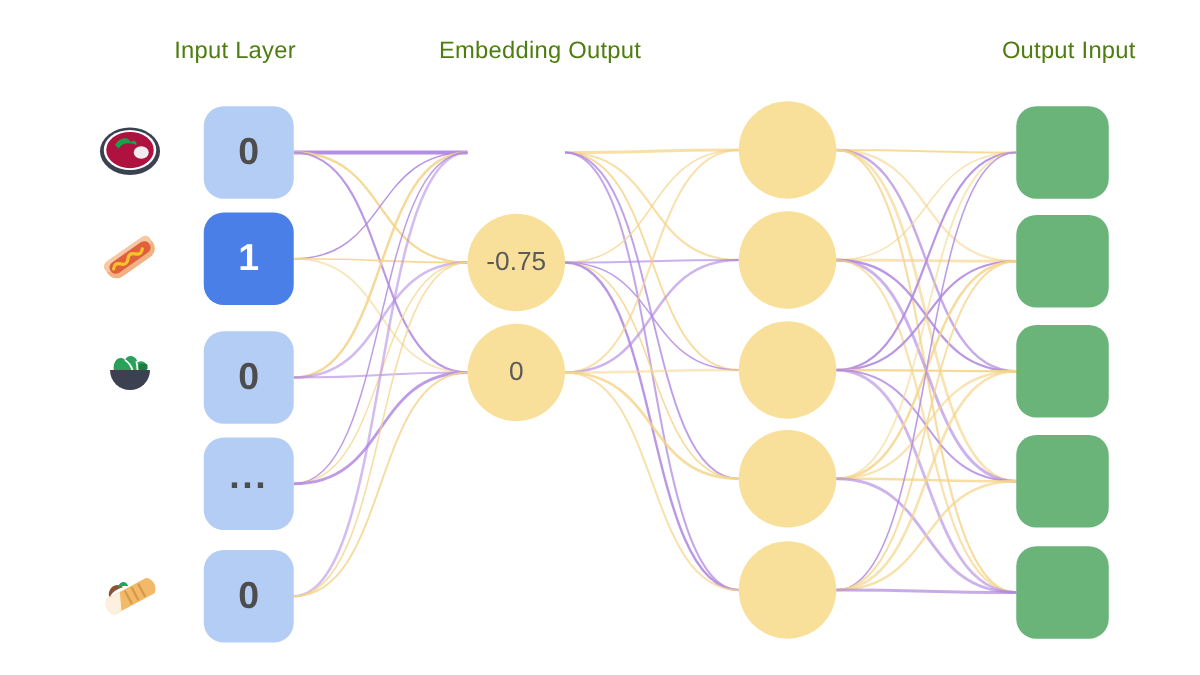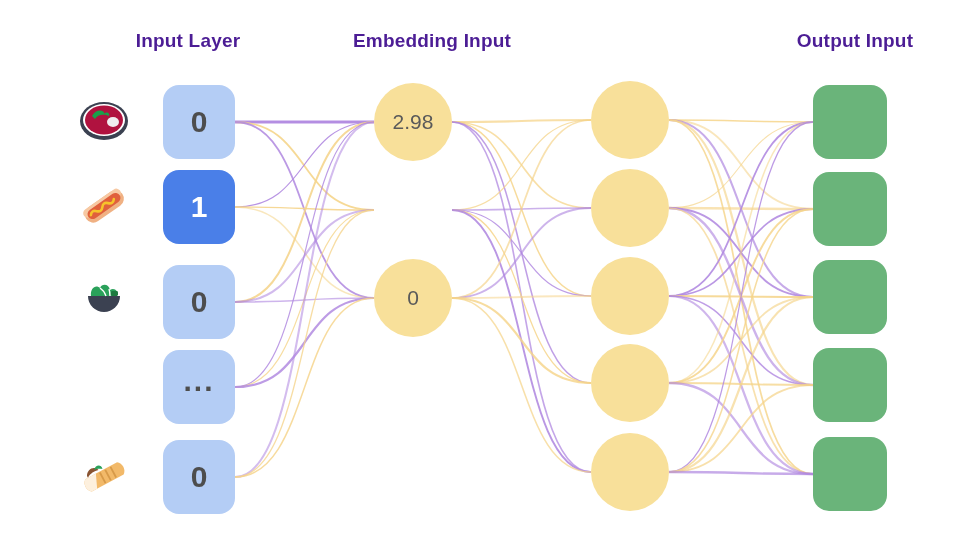--- a/index.html
+++ b/index.html
@@ -13,22 +13,22 @@
   #stage {
     position: relative;
     width: 960px; height: 540px;
     background: #ffffff;
   }
 
   
   .layer-title {
     position: absolute;
     font-size: 19px;
-    font-weight: bold;
-    color: #4c1d95;
+    font-weight: normal;
+    color: #4d7c0f;
     letter-spacing: 0.2px;
     white-space: nowrap;
     text-align: right;
     transform: translateX(-50%);
   }
 
   
   #edges {
     position: absolute;
     left: 0; top: 0;
@@ -95,21 +95,21 @@
     border-radius: 16px;
     background: #6ab47a;
   }
 </style>
 </head>
 <body>
 
 <div id="stage">
 
   <div class="layer-title" style="left:188px; top:30px;">Input Layer</div>
-  <div class="layer-title" style="left:432px; top:30px;">Embedding Input</div>
+  <div class="layer-title" style="left:432px; top:30px;">Embedding Output</div>
   <div class="layer-title" style="left:855px; top:30px;">Output Input</div>
 
   <svg id="edges" viewBox="0 0 960 540">
       <path d="M 235 122 C 311.45 122, 297.55 122, 374 122" stroke="#b088e0" stroke-width="3.2" fill="none" opacity="0.95"></path>
       <path d="M 235 122 C 311.45 122, 297.55 210, 374 210" stroke="#f5d48a" stroke-width="1.8049795985221864" fill="none" opacity="0.8954821646213531"></path>
       <path d="M 235 122 C 311.45 122, 297.55 298, 374 298" stroke="#b088e0" stroke-width="1.7879638195037844" fill="none" opacity="0.854462742805481"></path>
       <path d="M 235 207 C 311.45 207, 297.55 122, 374 122" stroke="#b088e0" stroke-width="1.1969275951385498" fill="none" opacity="0.8990805968642235"></path>
       <path d="M 235 207 C 311.45 207, 297.55 210, 374 210" stroke="#f5d48a" stroke-width="1.3513610273599626" fill="none" opacity="0.897466042637825"></path>
       <path d="M 235 207 C 311.45 207, 297.55 298, 374 298" stroke="#f5d48a" stroke-width="1.5992838054895402" fill="none" opacity="0.5605887353420258"></path>
       <path d="M 235 302 C 311.45 302, 297.55 122, 374 122" stroke="#f5d48a" stroke-width="1.9757895305752755" fill="none" opacity="0.873404723405838"></path>
@@ -222,22 +222,22 @@
     <div class="node input-box" style="left:163px; top:265px;">
       <span>0</span>
     </div>
     <div class="node input-box dots" style="left:163px; top:350px;">
       <span>...</span>
     </div>
     <div class="node input-box" style="left:163px; top:440px;">
       <span>0</span>
     </div>
 
-    <div class="node circle" style="left:374px; top:83px;">
-      <span>2.98</span>
+    <div class="node circle" style="left:374px; top:171px;">
+      <span>-0.75</span>
     </div>
     <div class="node circle" style="left:374px; top:259px;">
       <span>0</span>
     </div>
 
     <div class="node circle" style="left:591px; top:81px;">
       <span></span>
     </div>
     <div class="node circle" style="left:591px; top:169px;">
       <span></span>

